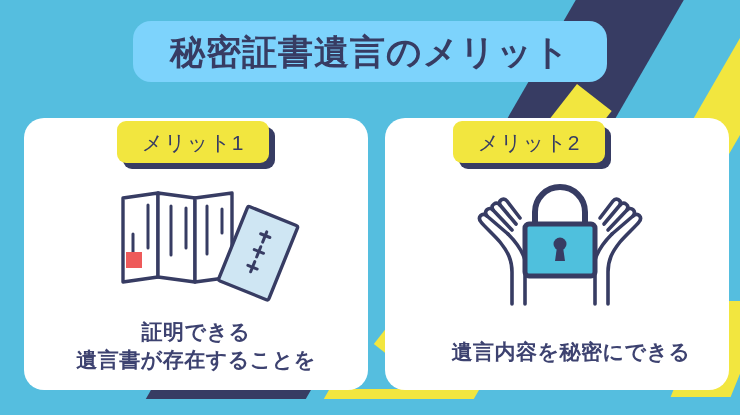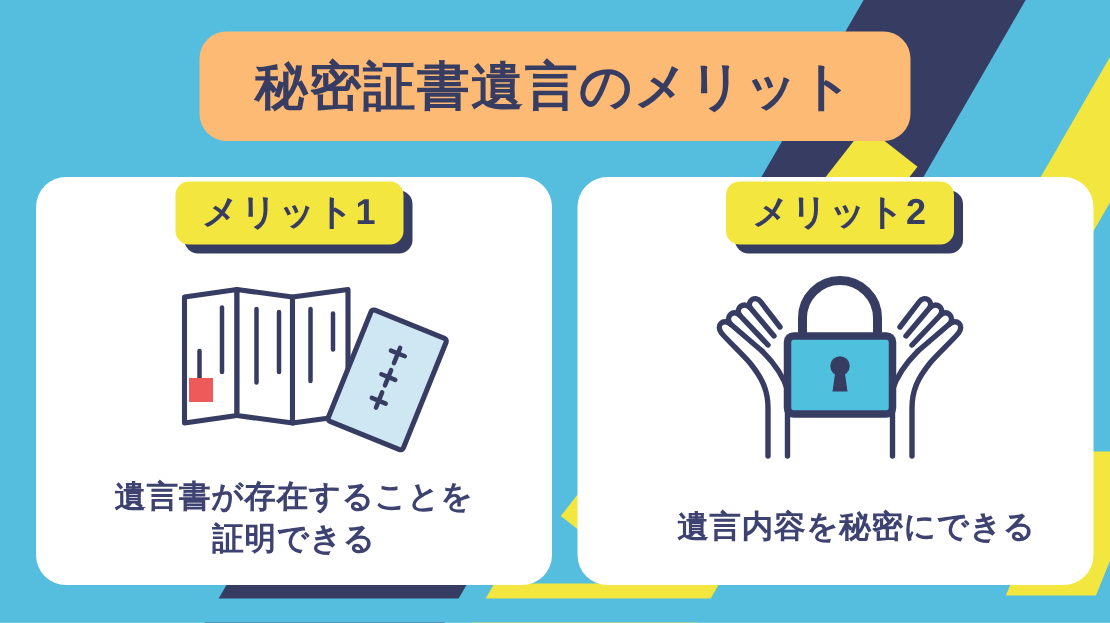--- a/index.html
+++ b/index.html
@@ -89,22 +89,22 @@
     height: 16px;
     background: #55bedf;
   }
 
   
   #title-bubble {
     position: absolute;
     left: 133px;
     top: 21px;
     width: 474px;
-    height: 73px;
-    background: #fdba74;
+    height: 61px;
+    background: #7dd3fc;
     border-radius: 18px;
     display: flex;
     align-items: center;
     justify-content: center;
     z-index: 6;
   }
   #title-text {
     font-size: 35px;
     font-weight: bold;
     color: #373c63;
@@ -126,21 +126,21 @@
   #card-1 { left: 24px; }
   #card-2 { left: 385px; }
 
   
   .badge-wrap {
     position: absolute;
     top: 121px;
     z-index: 8;
   }
   #badge-wrap-1 { left: 117px; }
-  #badge-wrap-2 { left: 484px; }
+  #badge-wrap-2 { left: 453px; }
 
   .badge-shadow {
     position: absolute;
     left: 6px;
     top: 6px;
     width: 152px;
     height: 42px;
     background: #373c63;
     border-radius: 9px;
   }
@@ -148,22 +148,22 @@
     position: relative;
     width: 152px;
     height: 42px;
     background: #f2e63f;
     border-radius: 9px;
     display: flex;
     align-items: center;
     justify-content: center;
   }
   .badge-label {
-    font-size: 24px;
-    font-weight: bold;
+    font-size: 21px;
+    font-weight: normal;
     color: #373c63;
     letter-spacing: 1px;
     line-height: 1;
     white-space: nowrap;
   }
 
   
   .illus {
     position: absolute;
     top: 176px;
@@ -286,21 +286,21 @@
         <path d="M42 128 L42 96 C42 84 38 76 30 66 C25 60 14 50 11 46 C7 41 12 36 17 40 L38 58"></path>
         <path d="M17 40 C13 35 19 30 23 34 L42 54"></path>
         <path d="M23 34 C20 29 26 25 30 29 L46 48"></path>
         <path d="M30 29 C28 24 34 21 37 25 L50 42"></path>
         <path d="M38 58 C44 64 52 74 55 84 L55 128"></path>
       </g>
     </svg>
   </div>
 
   <div class="caption" id="caption-1">
+    <span class="caption-line">証明できる</span>
     <span class="caption-line">遺言書が存在することを</span>
-    <span class="caption-line">証明できる</span>
   </div>
 
   <div class="caption" id="caption-2">
     <span class="caption-line">遺言内容を秘密にできる</span>
   </div>
 
 </div>
 
 </body></html>

